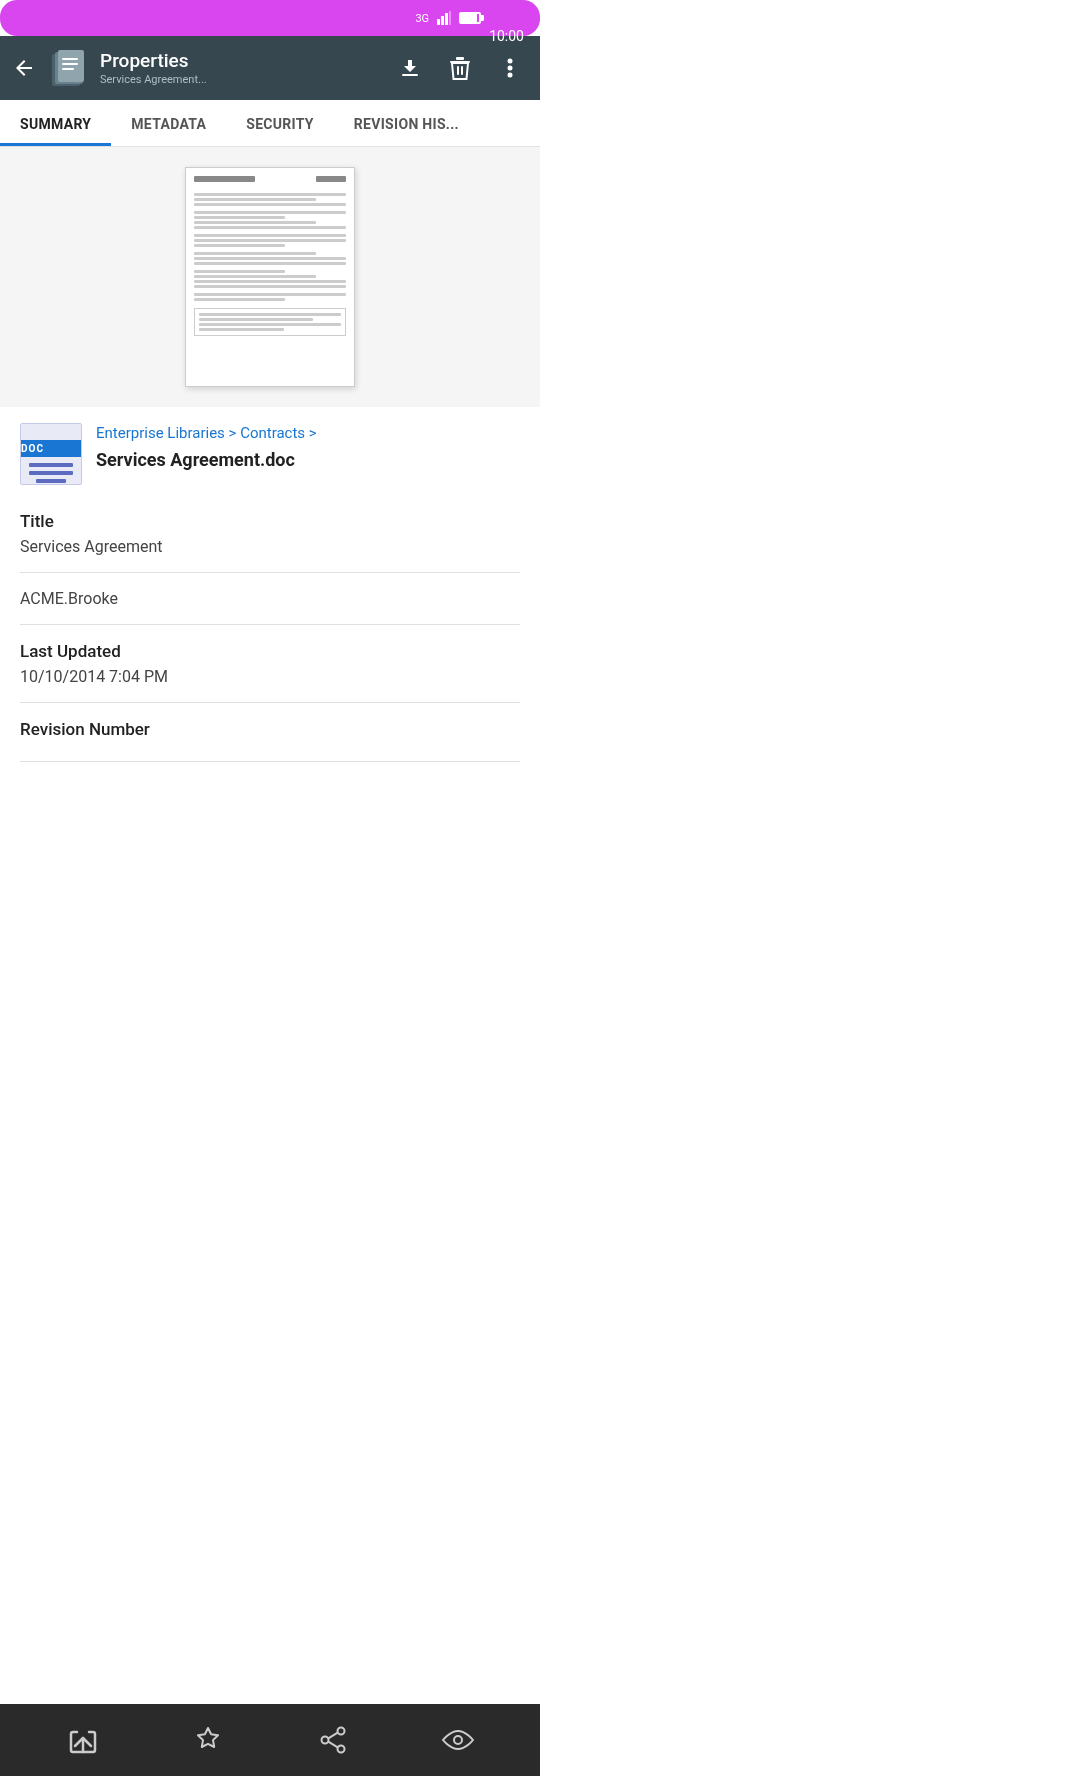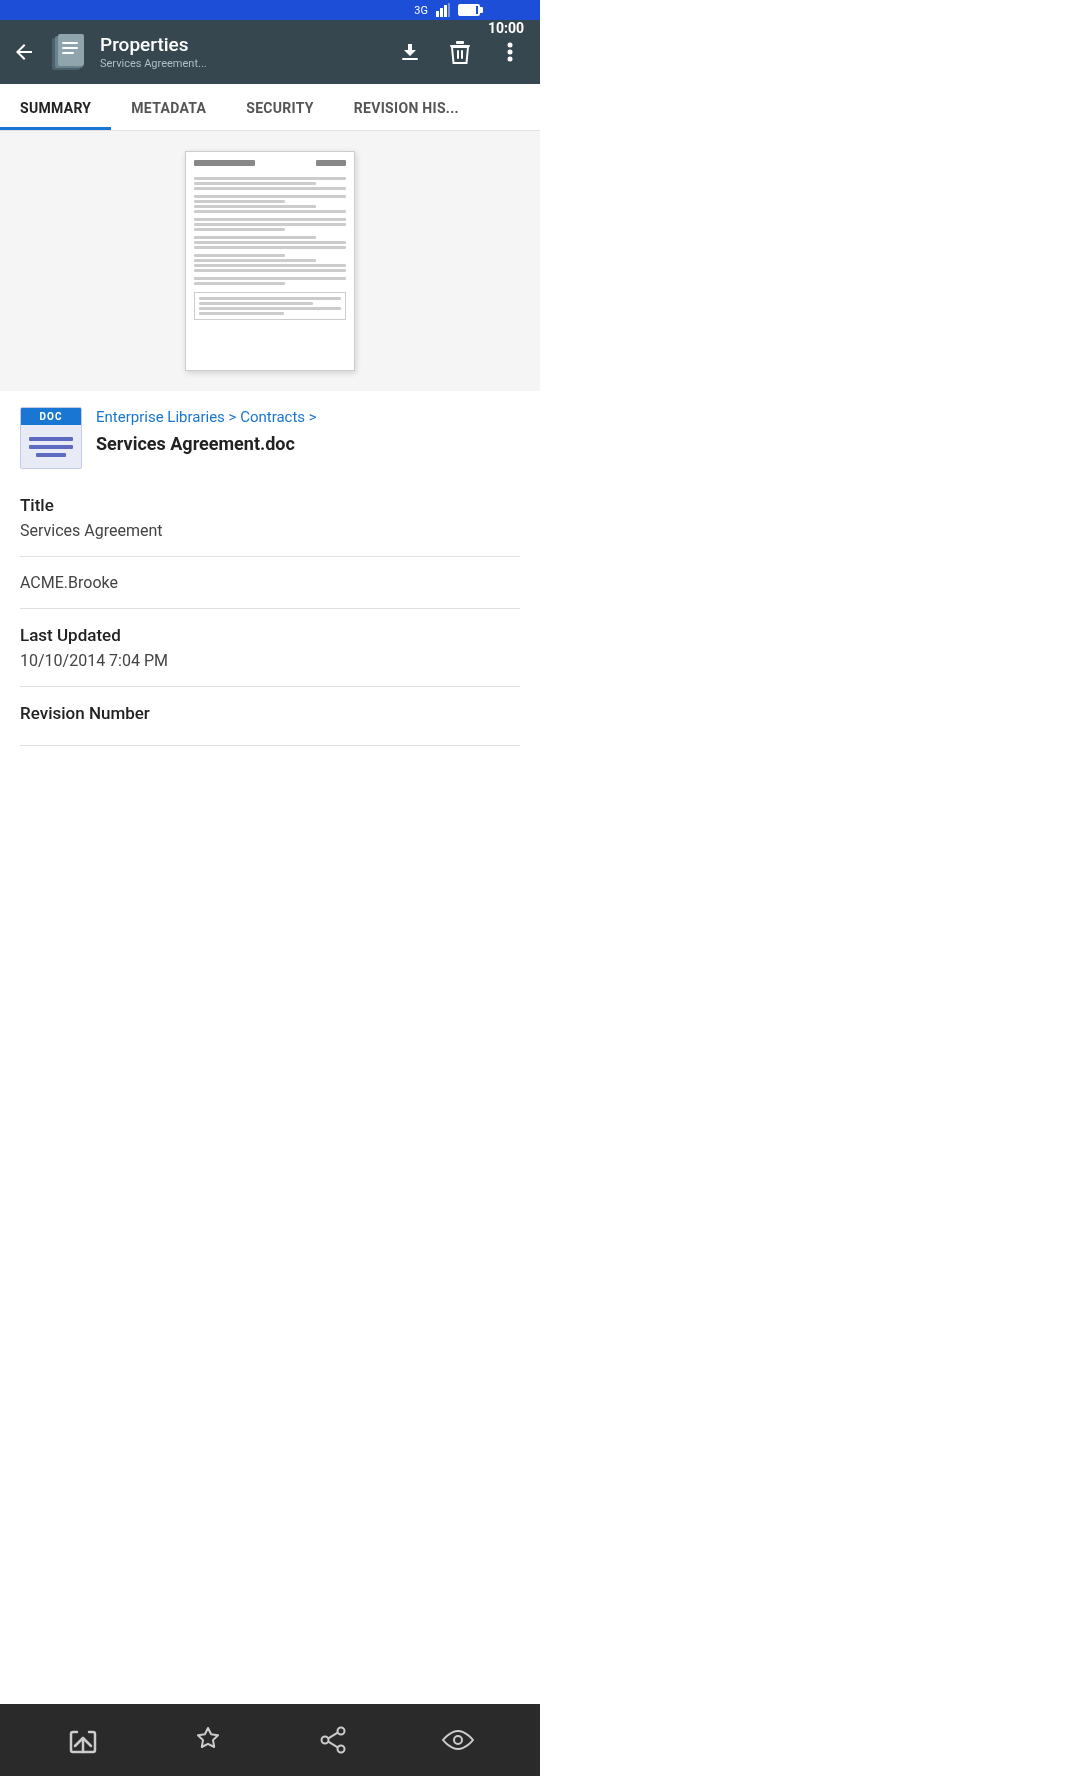--- a/index.html
+++ b/index.html
@@ -8,29 +8,30 @@
       font-family: 'Roboto', Arial, sans-serif;
       background: #fff;
       width: 540px;
       min-height: 888px;
       overflow-x: hidden;
       font-size: 16px;
     }
 
     
     .status-bar {
-      background: #1d4ed8;
+      background: #d946ef;
       color: #fff;
       display: flex;
       justify-content: flex-end;
       align-items: center;
       padding: 6px 16px;
-      height: 20px;
+      height: 36px;
       font-size: 13px;
       gap: 8px;
+      border-radius: 17px;
     }
     .status-bar .signal { font-size: 11px; }
     .status-bar .battery {
       width: 22px;
       height: 12px;
       border: 2px solid #fff;
       border-radius: 2px;
       position: relative;
       display: inline-block;
     }
@@ -43,21 +44,21 @@
       width: 3px;
       height: 6px;
       background: #fff;
       border-radius: 0 1px 1px 0;
     }
     .status-bar .battery-fill {
       background: #fff;
       height: 100%;
       width: 90%;
     }
-    .status-time { font-size: 14px; font-weight: 700; margin-top: 36px; }
+    .status-time { font-size: 14px; font-weight: 400; margin-top: 36px; }
 
     
     .app-bar {
       background: #37474f;
       color: #fff;
       display: flex;
       align-items: center;
       padding: 0 12px;
       height: 64px;
       gap: 10px;
@@ -190,23 +191,24 @@
       flex-direction: column;
       align-items: stretch;
       overflow: hidden;
       border-radius: 2px;
     }
     .doc-icon-badge {
       background: #1976d2;
       color: #fff;
       font-size: 10px;
       font-weight: 700;
-      text-align: center;
+      text-align: left;
       padding: 3px 0;
       letter-spacing: 1px;
+      margin-top: 16px;
     }
     .doc-icon-lines {
       flex: 1;
       display: flex;
       flex-direction: column;
       justify-content: center;
       align-items: center;
       gap: 4px;
       padding: 6px 8px;
     }

